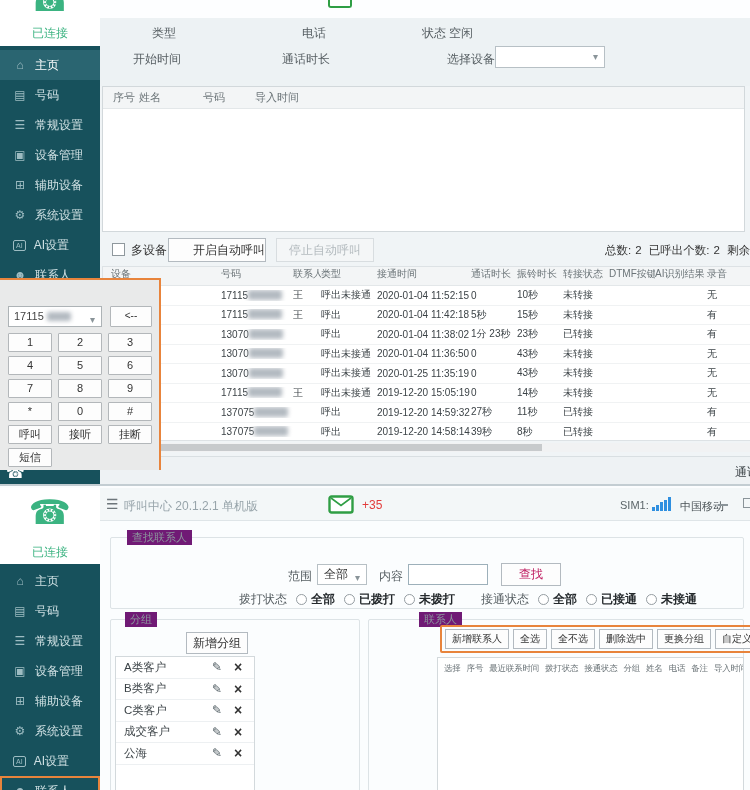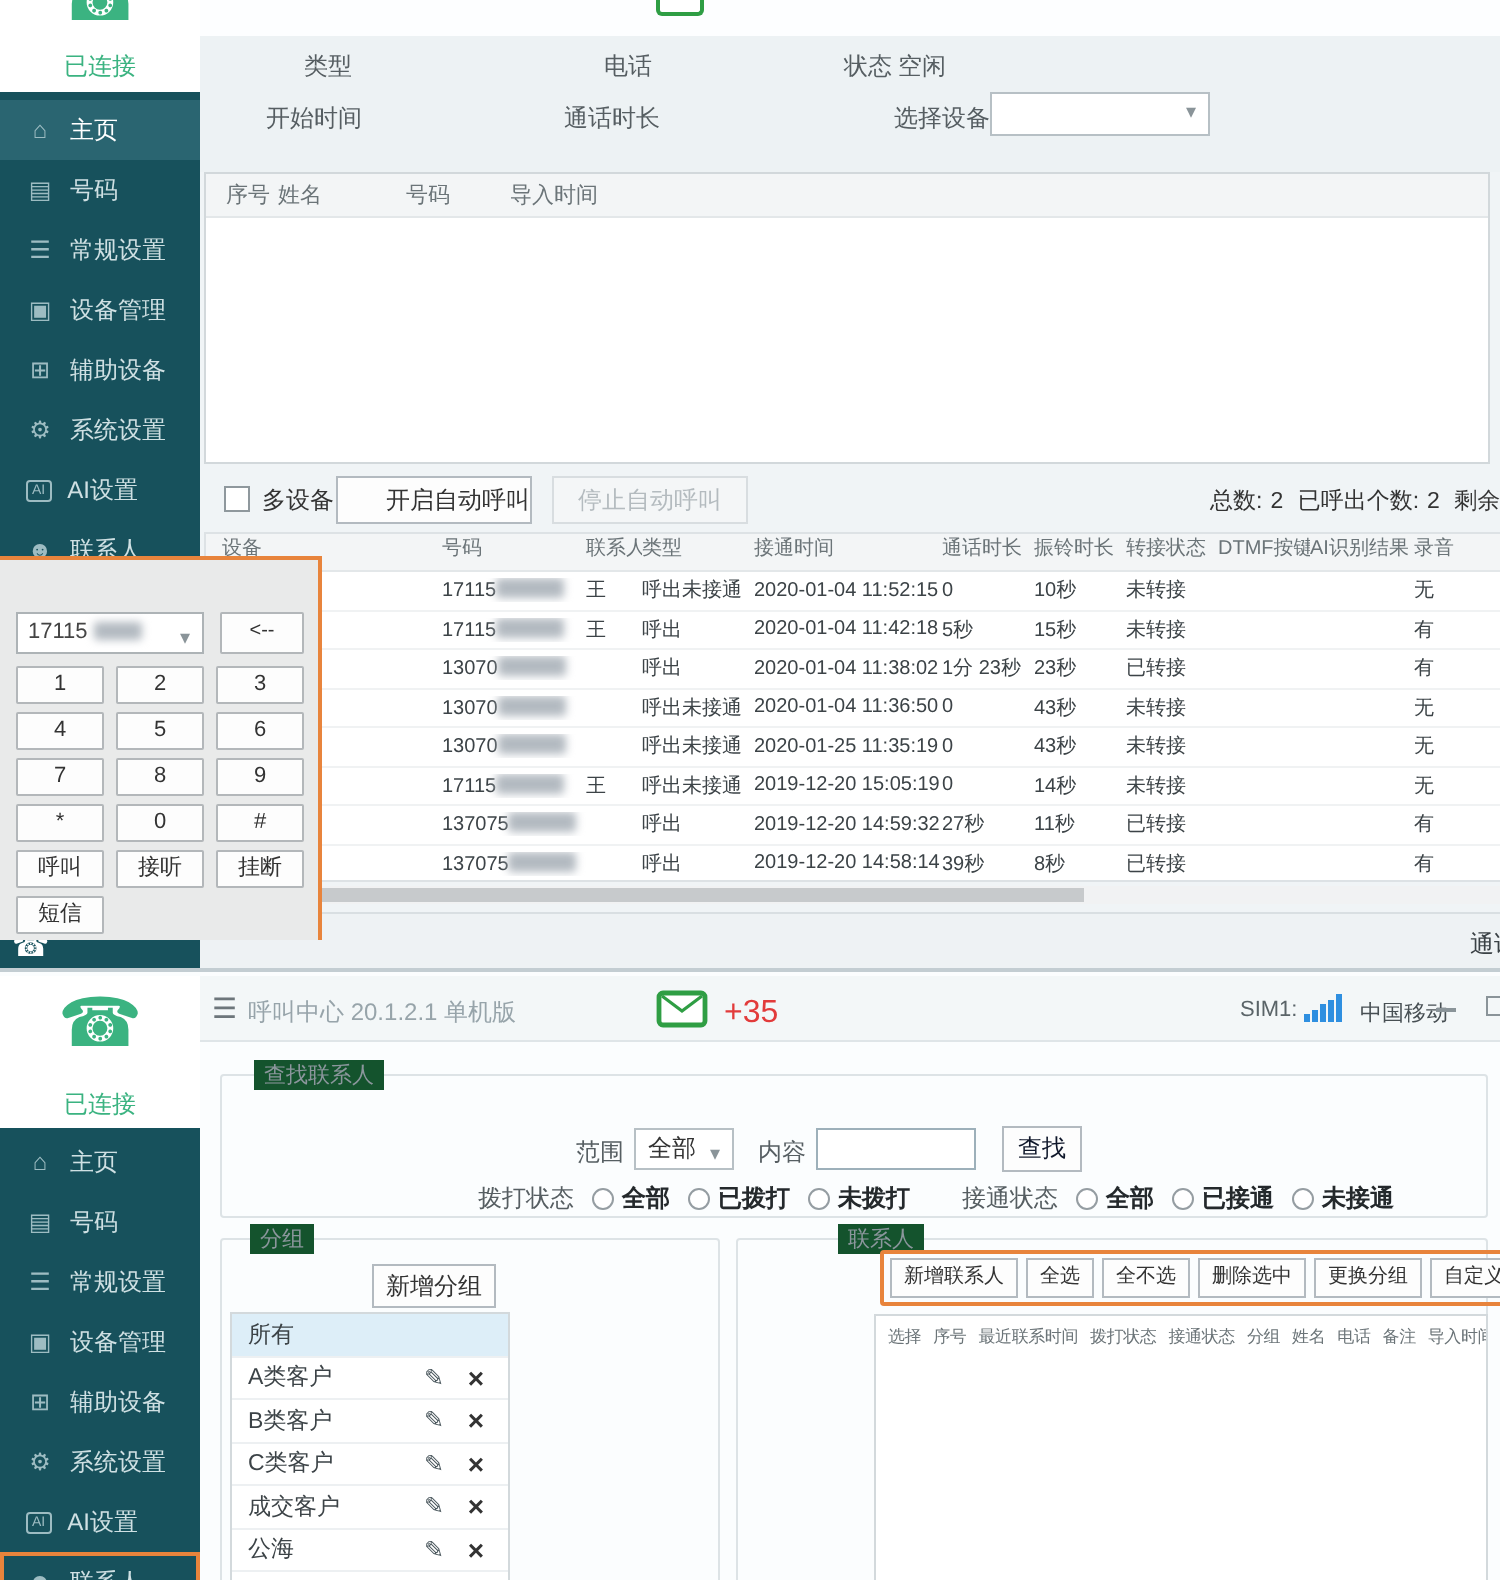--- a/index.html
+++ b/index.html
@@ -87,47 +87,47 @@
   .dkey { position:absolute; width:44px; height:19px; }
 
   
   #winsep { position:absolute; left:0; top:484px; width:750px; height:2px; background:#c3cdd2; }
   #win2 { position:absolute; left:0; top:486px; width:750px; height:304px; background:#fbfdfe; }
   #w2-title { position:absolute; left:100px; top:2px; right:0; height:33px; background:#f3f7f8;
               border-bottom:1px solid #dfe5e8; }
   #hamburger { position:absolute; left:6px; top:8px; color:#6d767b; font-size:14px; }
   #w2-title-text { position:absolute; left:24px; top:10px; font-size:12px; color:#97a4aa; white-space:nowrap; }
   #envelope { position:absolute; left:228px; top:7px; }
-  #badge { position:absolute; left:262px; top:10px; color:#e23b3b; font-size:16px; }
+  #badge { position:absolute; left:262px; top:10px; color:#e23b3b; font-size:12px; }
   #sim-label { position:absolute; left:520px; top:11px; font-size:11px; color:#5a6468; }
   #sim-bars { position:absolute; left:552px; top:9px; width:22px; height:14px; }
   #sim-bars i { position:absolute; bottom:0; width:3px; background:#2e8fe0; }
   #carrier { position:absolute; left:580px; top:11px; font-size:11px; color:#474f53; }
   #btn-min { position:absolute; left:618px; top:16px; width:10px; height:2px; background:#8a9499; }
   #btn-max { position:absolute; left:643px; top:10px; width:11px; height:10px; border:1.5px solid #8a9499; }
 
   #w2-side { position:absolute; left:0; top:2px; width:100px; height:302px; background:#17515c; }
   #w2-side .shead { height:76px; }
   #w2-side .phone-big { top:6px; }
   #w2-side .connlabel { top:56px; }
   #w2-menu { top:78px; }
 
   #w2-main { position:absolute; left:100px; top:35px; right:0; height:269px; font-size:12px; }
   fieldset.box { position:absolute; border:1px solid #dde3e6; border-radius:2px; }
-  .legend { position:absolute; top:-8px; background:#14532d; padding:0 5px; font-size:11px; color:#8b969c; }
+  .legend { position:absolute; top:-8px; background:#701a75; padding:0 5px; font-size:11px; color:#8b969c; }
   #fs-search { left:10px; top:16px; right:6px; height:72px; }
   #fs-search .legend { left:16px; }
   #lbl-scope { position:absolute; left:177px; top:30px; color:#565e62; }
   #sel-scope { position:absolute; left:206px; top:26px; width:50px; height:21px; background:#fff;
                border:1px solid #b7c0c5; font-size:12px; color:#333; line-height:19px; padding-left:6px; }
   #lbl-content { position:absolute; left:268px; top:30px; color:#565e62; }
   #inp-content { position:absolute; left:297px; top:26px; width:80px; height:21px;
                  background:#fff; border:1px solid #9db0ba; }
-  #btn-search { position:absolute; left:390px; top:25px; width:40px; height:23px;
-                border:1px solid #b3bac0; background:#fdfdfd; text-align:center; line-height:21px; color:#0f172a; }
+  #btn-search { position:absolute; left:390px; top:25px; width:60px; height:23px;
+                border:1px solid #b3bac0; background:#fdfdfd; text-align:center; line-height:21px; color:#be185d; }
   .radiorow { position:absolute; top:53px; display:flex; align-items:center; gap:9px; white-space:nowrap; }
   #radios-dial { left:128px; }
   #radios-conn { left:370px; }
   .rgl { color:#565e62; }
   .ropt { display:flex; align-items:center; gap:4px; color:#24292c; font-weight:bold; font-size:12px; }
   .rc { width:11px; height:11px; border-radius:50%; border:1px solid #959da2; background:#fff; flex:none; }
 
   #fs-groups { left:10px; top:98px; width:250px; height:190px; }
   #fs-groups .legend { left:14px; }
   #btn-addgroup { position:absolute; left:75px; top:12px; width:62px; height:22px;
@@ -508,23 +508,20 @@
             <span>未接通</span>
           </span>
         </div>
     </fieldset>
 
     <fieldset id="fs-groups" class="box">
       <span class="legend">分组</span>
       <span id="btn-addgroup">新增分组</span>
       <div id="group-list">
         <div id="gl-rows">
-            <div class="grow sel">
-              <span class="gname">所有</span>
-            </div>
             <div class="grow">
               <span class="gname">A类客户</span>
               <span class="gicon">✎</span>
               <span class="gdel">×</span>
             </div>
             <div class="grow">
               <span class="gname">B类客户</span>
               <span class="gicon">✎</span>
               <span class="gdel">×</span>
             </div>

